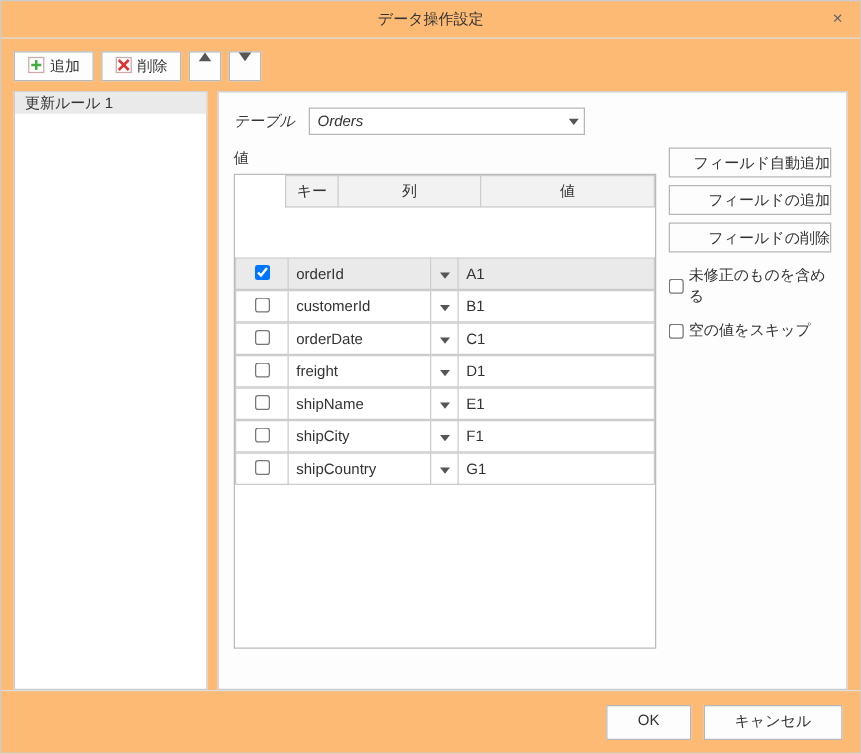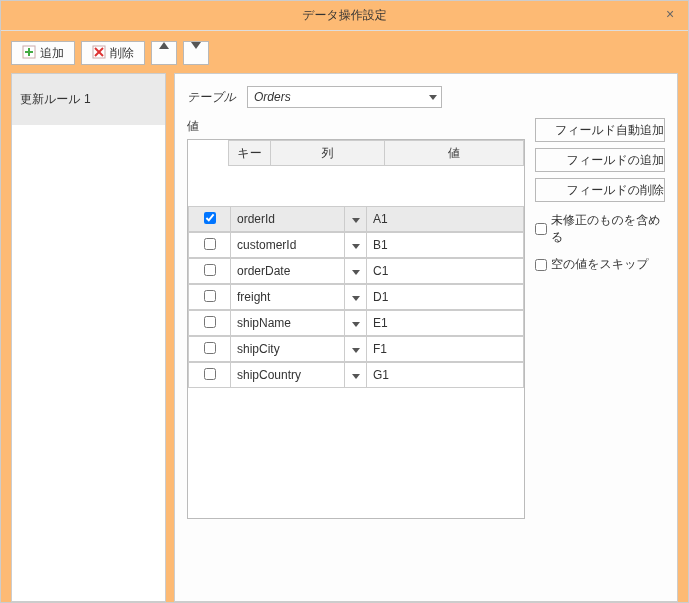--- a/index.html
+++ b/index.html
@@ -12,27 +12,27 @@
 
 .toolbar { display: flex; gap: 6px; margin-bottom: 8px; }
 .btn { border: 1px solid #b8b8b8; background: #fdfdfd; padding: 3px 10px; display: inline-flex; align-items: flex-start; gap: 4px; cursor: pointer; height: 24px; }
 .btn.icon-only { width: 26px; justify-content: center; padding: 0; }
 .iconbox { width: 14px; height: 14px; display: inline-flex; align-items: center; justify-content: center; }
 .triangle-up { width: 0; height: 0; border-left: 5px solid transparent; border-right: 5px solid transparent; border-bottom: 7px solid #555; }
 .triangle-down { width: 0; height: 0; border-left: 5px solid transparent; border-right: 5px solid transparent; border-top: 7px solid #555; }
 
 .content { flex: 1; display: flex; gap: 8px; }
 .sidebar { width: 155px; border: 1px solid #ccc; background: #fff; }
-.sidebar-item { padding: 17px 8px; background: #eaeaea; cursor: pointer; }
+.sidebar-item { padding: 0 8px; background: #eaeaea; cursor: pointer; }
 
 .main { flex: 1; border: 1px solid #ccc; background: #fdfdfd; padding: 12px; display: flex; flex-direction: column; gap: 10px; }
 
 .row { display: flex; align-items: center; gap: 10px; font-style: italic; }
 .label { min-width: 50px; }
-.select { border: 1px solid #b8b8b8; background: #fff; height: 22px; display: flex; align-items: center; justify-content: space-between; padding: 0 4px 0 6px; width: 195px; cursor: pointer; }
+.select { border: 1px solid #b8b8b8; background: #fff; height: 22px; display: flex; align-items: center; justify-content: space-between; padding: 0 4px 0 6px; width: 221px; cursor: pointer; }
 .select .caret { width: 0; height: 0; border-left: 4px solid transparent; border-right: 4px solid transparent; border-top: 5px solid #555; }
 
 .grid-area { display: flex; gap: 10px; }
 .grid-wrap { flex: 1; }
 .grid-label { margin-bottom: 4px; }
 .grid { border: 1px solid #bbb; background: #fff; height: 380px; overflow: hidden; }
 table { border-collapse: collapse; width: 100%; }
 th, td { border: 1px solid #ccc; height: 25px; padding: 0 6px; text-align: left; font-weight: normal; }
 th { background: #f2f2f2; text-align: center; }
 .col-key { width: 42px; text-align: center; }
@@ -186,13 +186,21 @@
             <div class="chk-row">
               <input type="checkbox" style="">
               <span>空の値をスキップ</span>
             </div>
           </div>
         </div>
       </div>
     </div>
   </div>
 
+  <div class="footer">
+    <div class="btn">
+      <span>OK</span>
+    </div>
+    <div class="btn">
+      <span>キャンセル</span>
+    </div>
+  </div>
 </div>
 
 </body></html>

